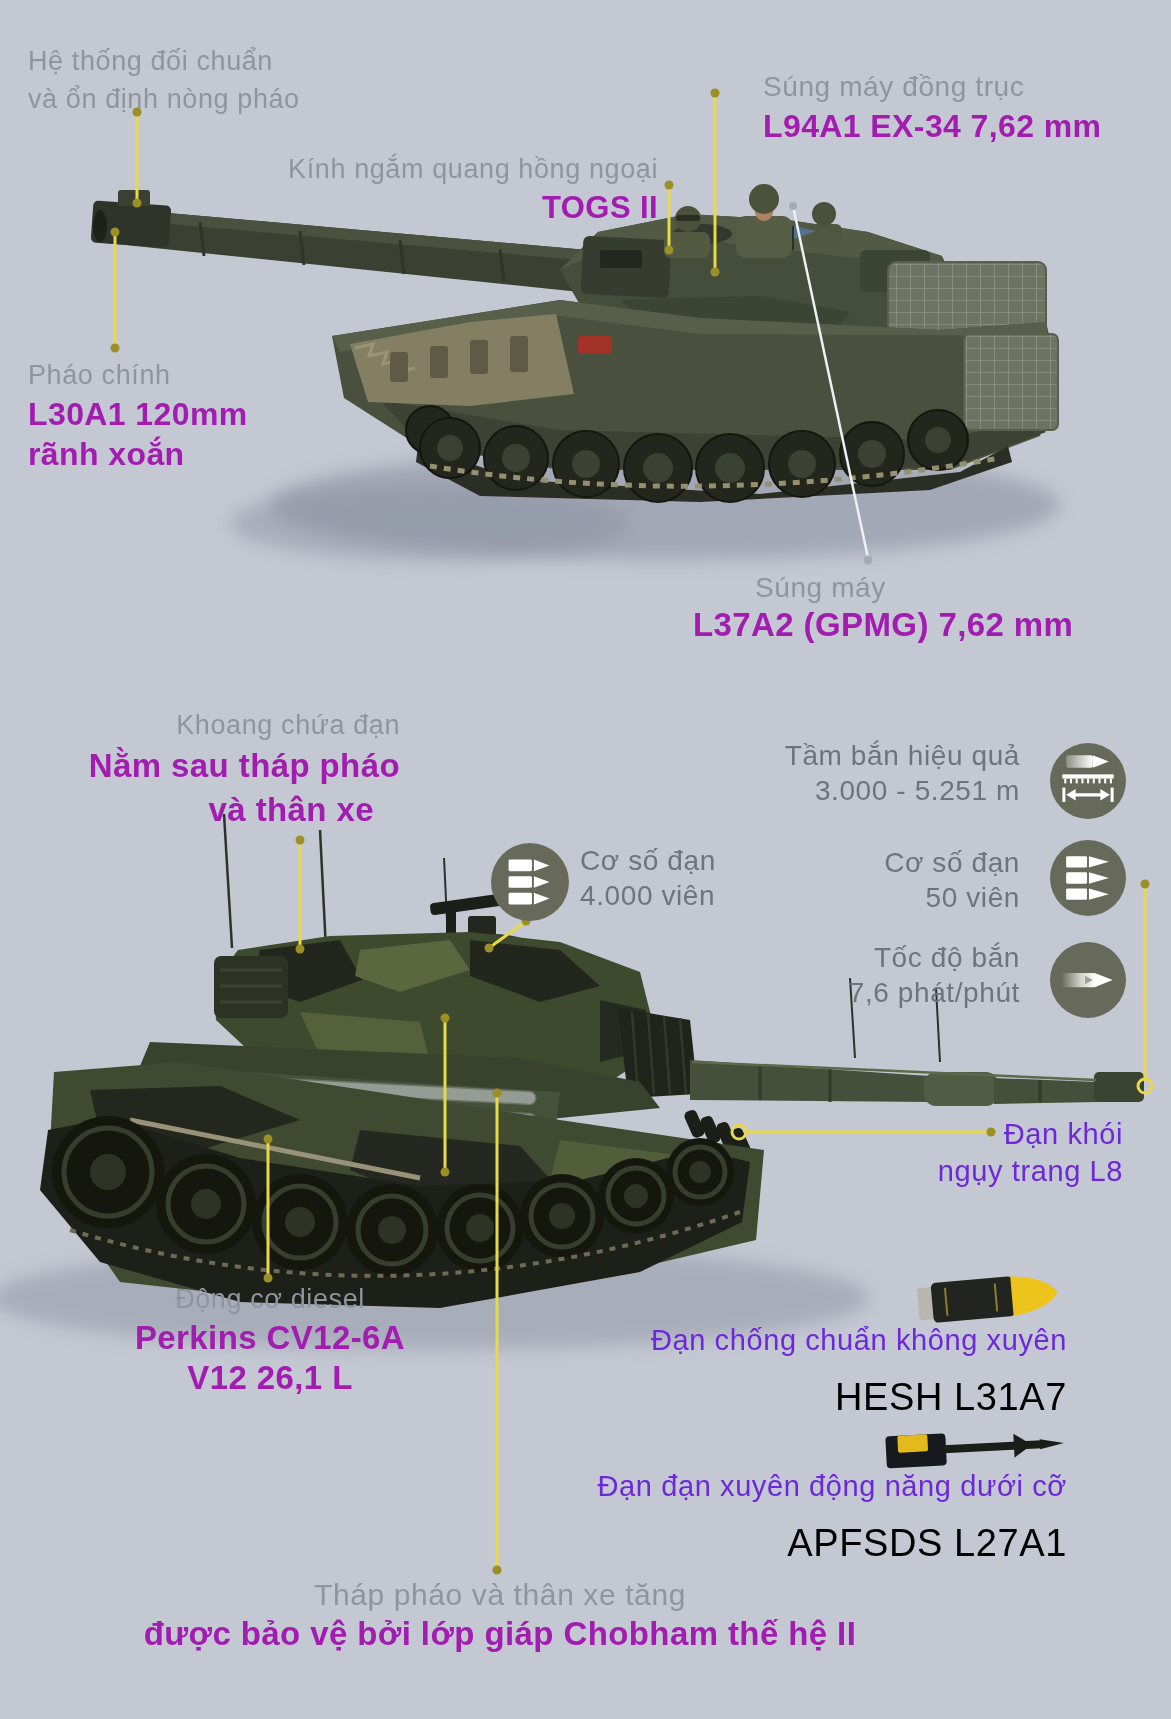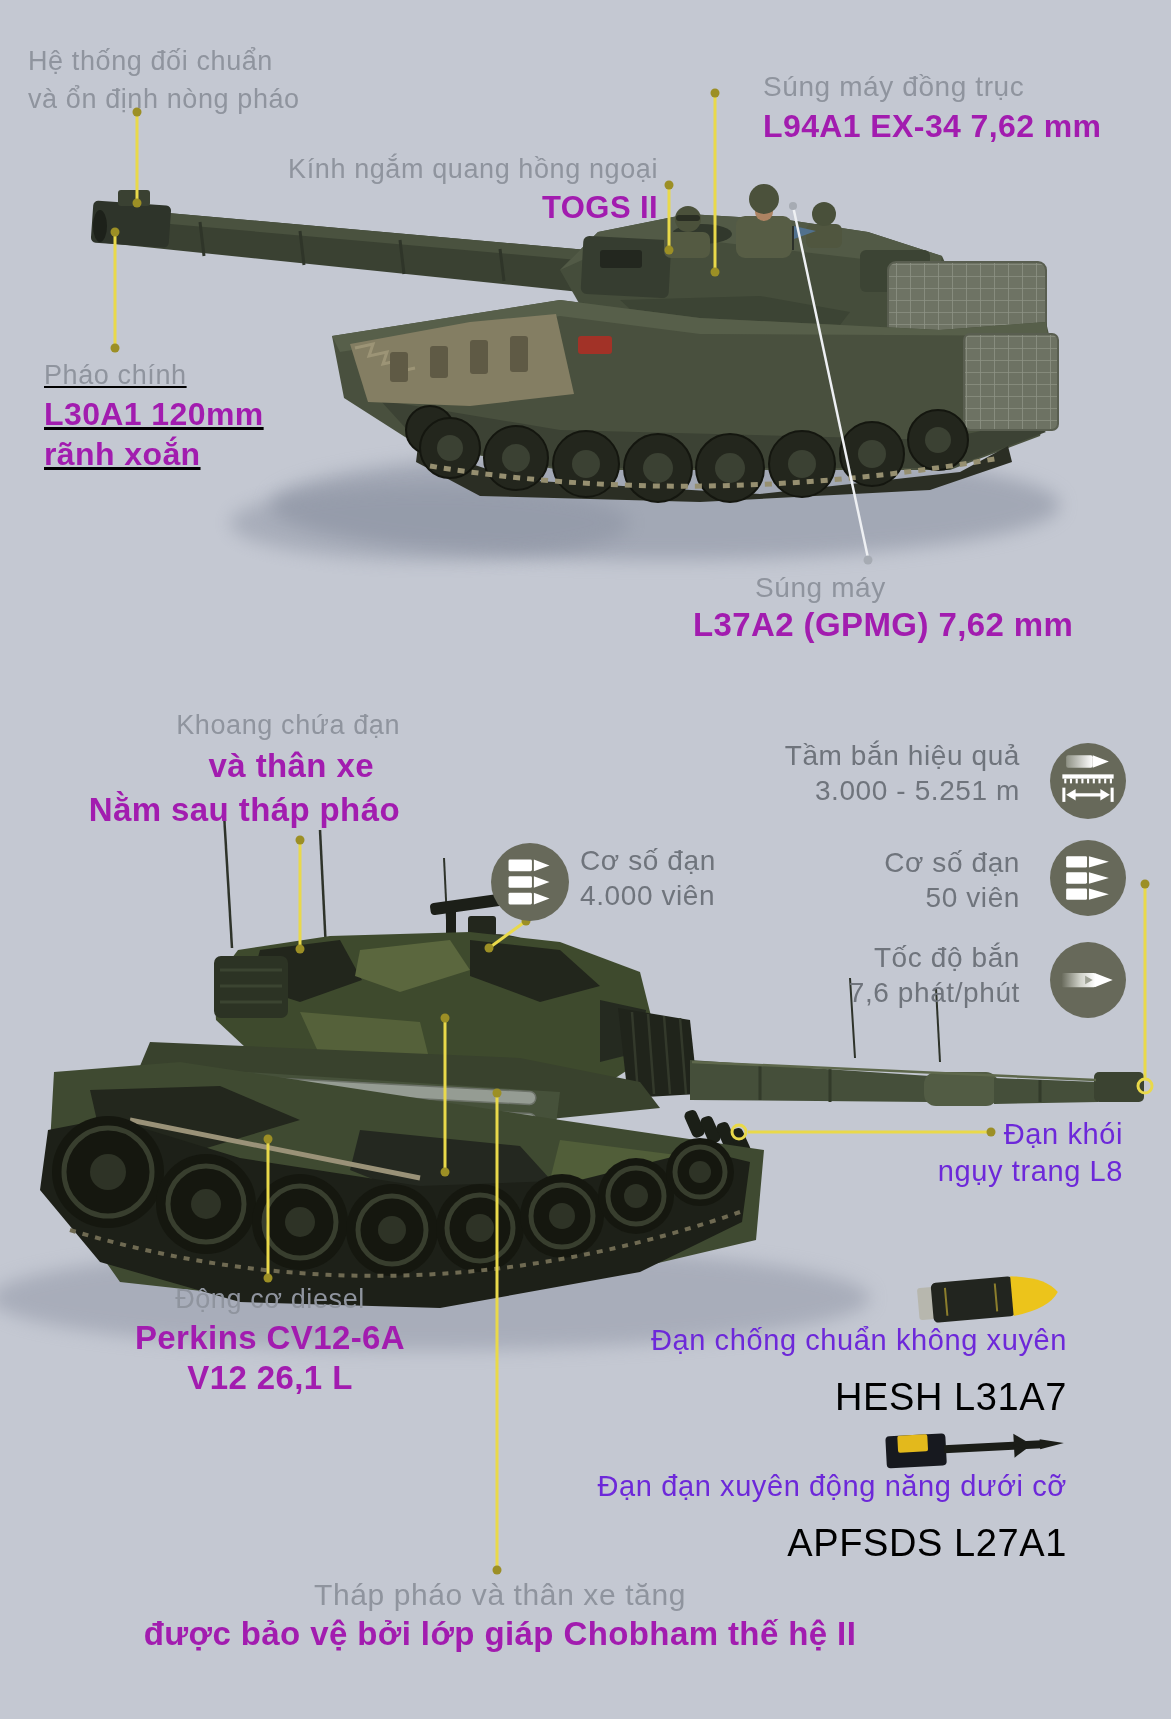--- a/index.html
+++ b/index.html
@@ -19,21 +19,21 @@
   .badge {
     position:absolute; border-radius:50%; background:#67695a;
     display:flex; align-items:center; justify-content:center;
   }
   .badge svg { width:100%; height:100%; display:block; }
   #lbl-stabilizer { left:28px; top:42px; }
   #lbl-coax { left:727px; top:68px;margin-left:36px; }
   #lbl-coax .t-light { font-size:28px; }
   #lbl-togs { right:513px; top:150px; text-align:right; }
   #lbl-togs .t-dark { font-size:31px; }
-  #lbl-maingun { left:44px; top:356px;text-decoration:underline; }
+  #lbl-maingun { left:28px; top:356px; }
   #lbl-gpmg { left:693px; top:570px; }
   #lbl-gpmg .t-light { margin-left:62px; font-size:28px; line-height:35px; }
   #lbl-gpmg .t-dark { font-size:33px; }
   #lbl-ammo-storage { right:771px; top:706px; text-align:right; }
   #lbl-ammo-storage .t-dark { font-size:33px; line-height:44px; }
   #lbl-ammo-storage .offset { padding-right:26px; }
   #stat-range { right:151px; top:738px; text-align:right; }
   #stat-mg-ammo { left:580px; top:843px; }
   #stat-main-ammo { right:151px; top:845px; text-align:right; }
   #stat-rate { right:151px; top:940px; text-align:right; }
@@ -350,22 +350,22 @@
     <div class="t-dark">rãnh xoắn</div>
   </div>
 
   <div class="lbl" id="lbl-gpmg">
     <div class="t-light">Súng máy</div>
     <div class="t-dark">L37A2 (GPMG) 7,62 mm</div>
   </div>
 
   <div class="lbl" id="lbl-ammo-storage">
     <div class="t-light">Khoang chứa đạn</div>
+    <div class="t-dark">Nằm sau tháp pháo</div>
     <div class="t-dark offset">và thân xe</div>
-    <div class="t-dark">Nằm sau tháp pháo</div>
   </div>
 
   <div class="lbl" id="stat-range">
     <div class="t-stat">Tầm bắn hiệu quả</div>
     <div class="t-stat">3.000 - 5.251 m</div>
   </div>
 
   <div class="lbl" id="stat-mg-ammo">
     <div class="t-stat">Cơ số đạn</div>
     <div class="t-stat">4.000 viên</div>

